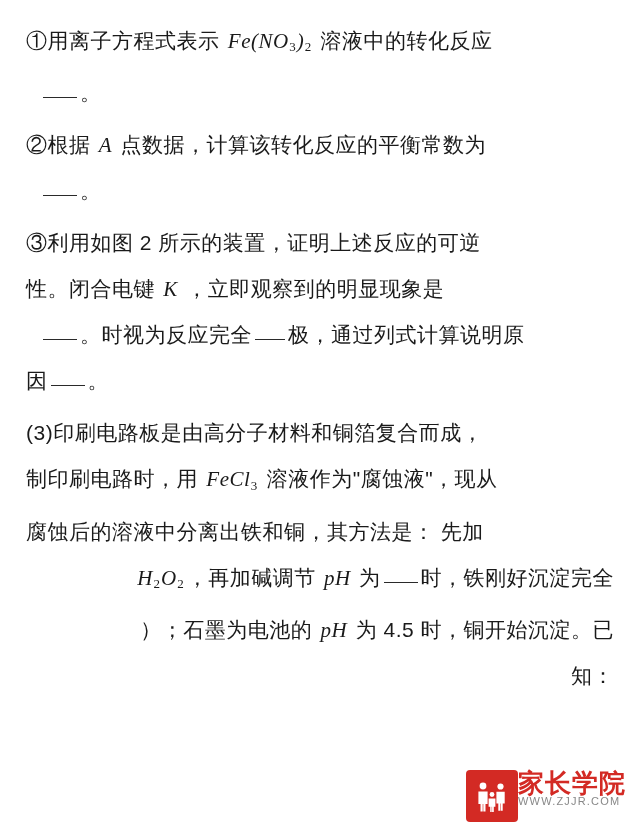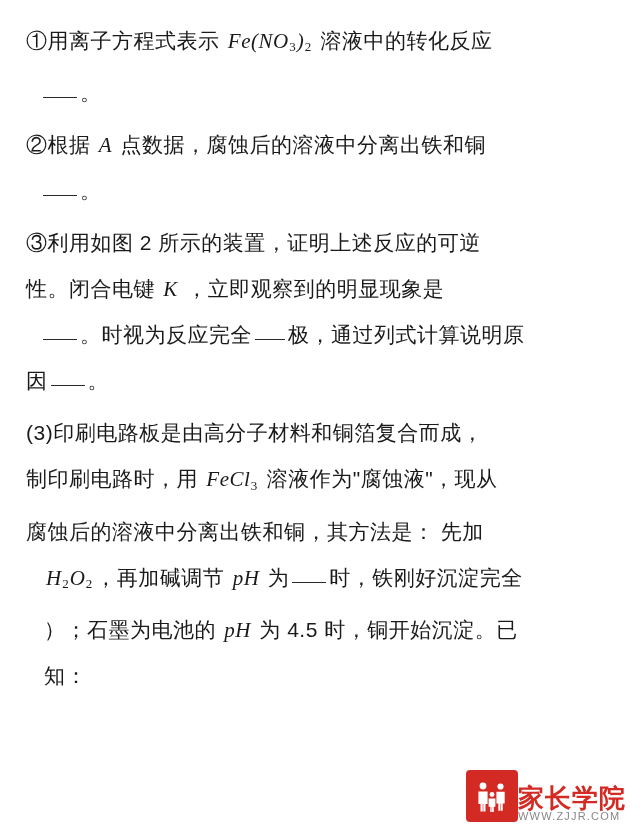--- a/index.html
+++ b/index.html
@@ -61,29 +61,29 @@
     width: 34px;
     border-bottom: 1.6px solid #2a2a2a;
     height: 14px;
     margin: 0 3px;
     vertical-align: 2px;
   }
   .blank.sm {
     width: 30px;
   }
   .indent-1 { padding-left: 14px; }
-  .indent-2 { padding-left: 18px; }
+  .indent-2 { padding-left: 18px; text-align: right; }
 
   
   .logo {
     position: absolute;
     right: 14px;
     bottom: 10px;
     display: flex;
-    align-items: flex-end;
+    align-items: flex-start;
   }
   .logo-mark {
     width: 52px;
     height: 52px;
     background: #d32a24;
     border-radius: 4px;
     position: relative;
     display: flex;
     align-items: center;
     justify-content: center;
@@ -119,21 +119,21 @@
     </div>
     <div class="line indent-1">
       <span class="blank"></span><span>。</span>
     </div>
   </div>
 
   <div class="blk">
     <div class="line">
       <span>②根据</span>
       <span class="math">A</span>
-      <span>点数据，腐蚀后的溶液中分离出铁和铜</span>
+      <span>点数据，计算该转化反应的平衡常数为</span>
     </div>
     <div class="line indent-1">
       <span class="blank"></span><span>。</span>
     </div>
   </div>
 
   <div class="blk">
     <div class="line">
       <span>③利用如图 2 所示的装置，证明上述反应的可逆</span>
     </div>

